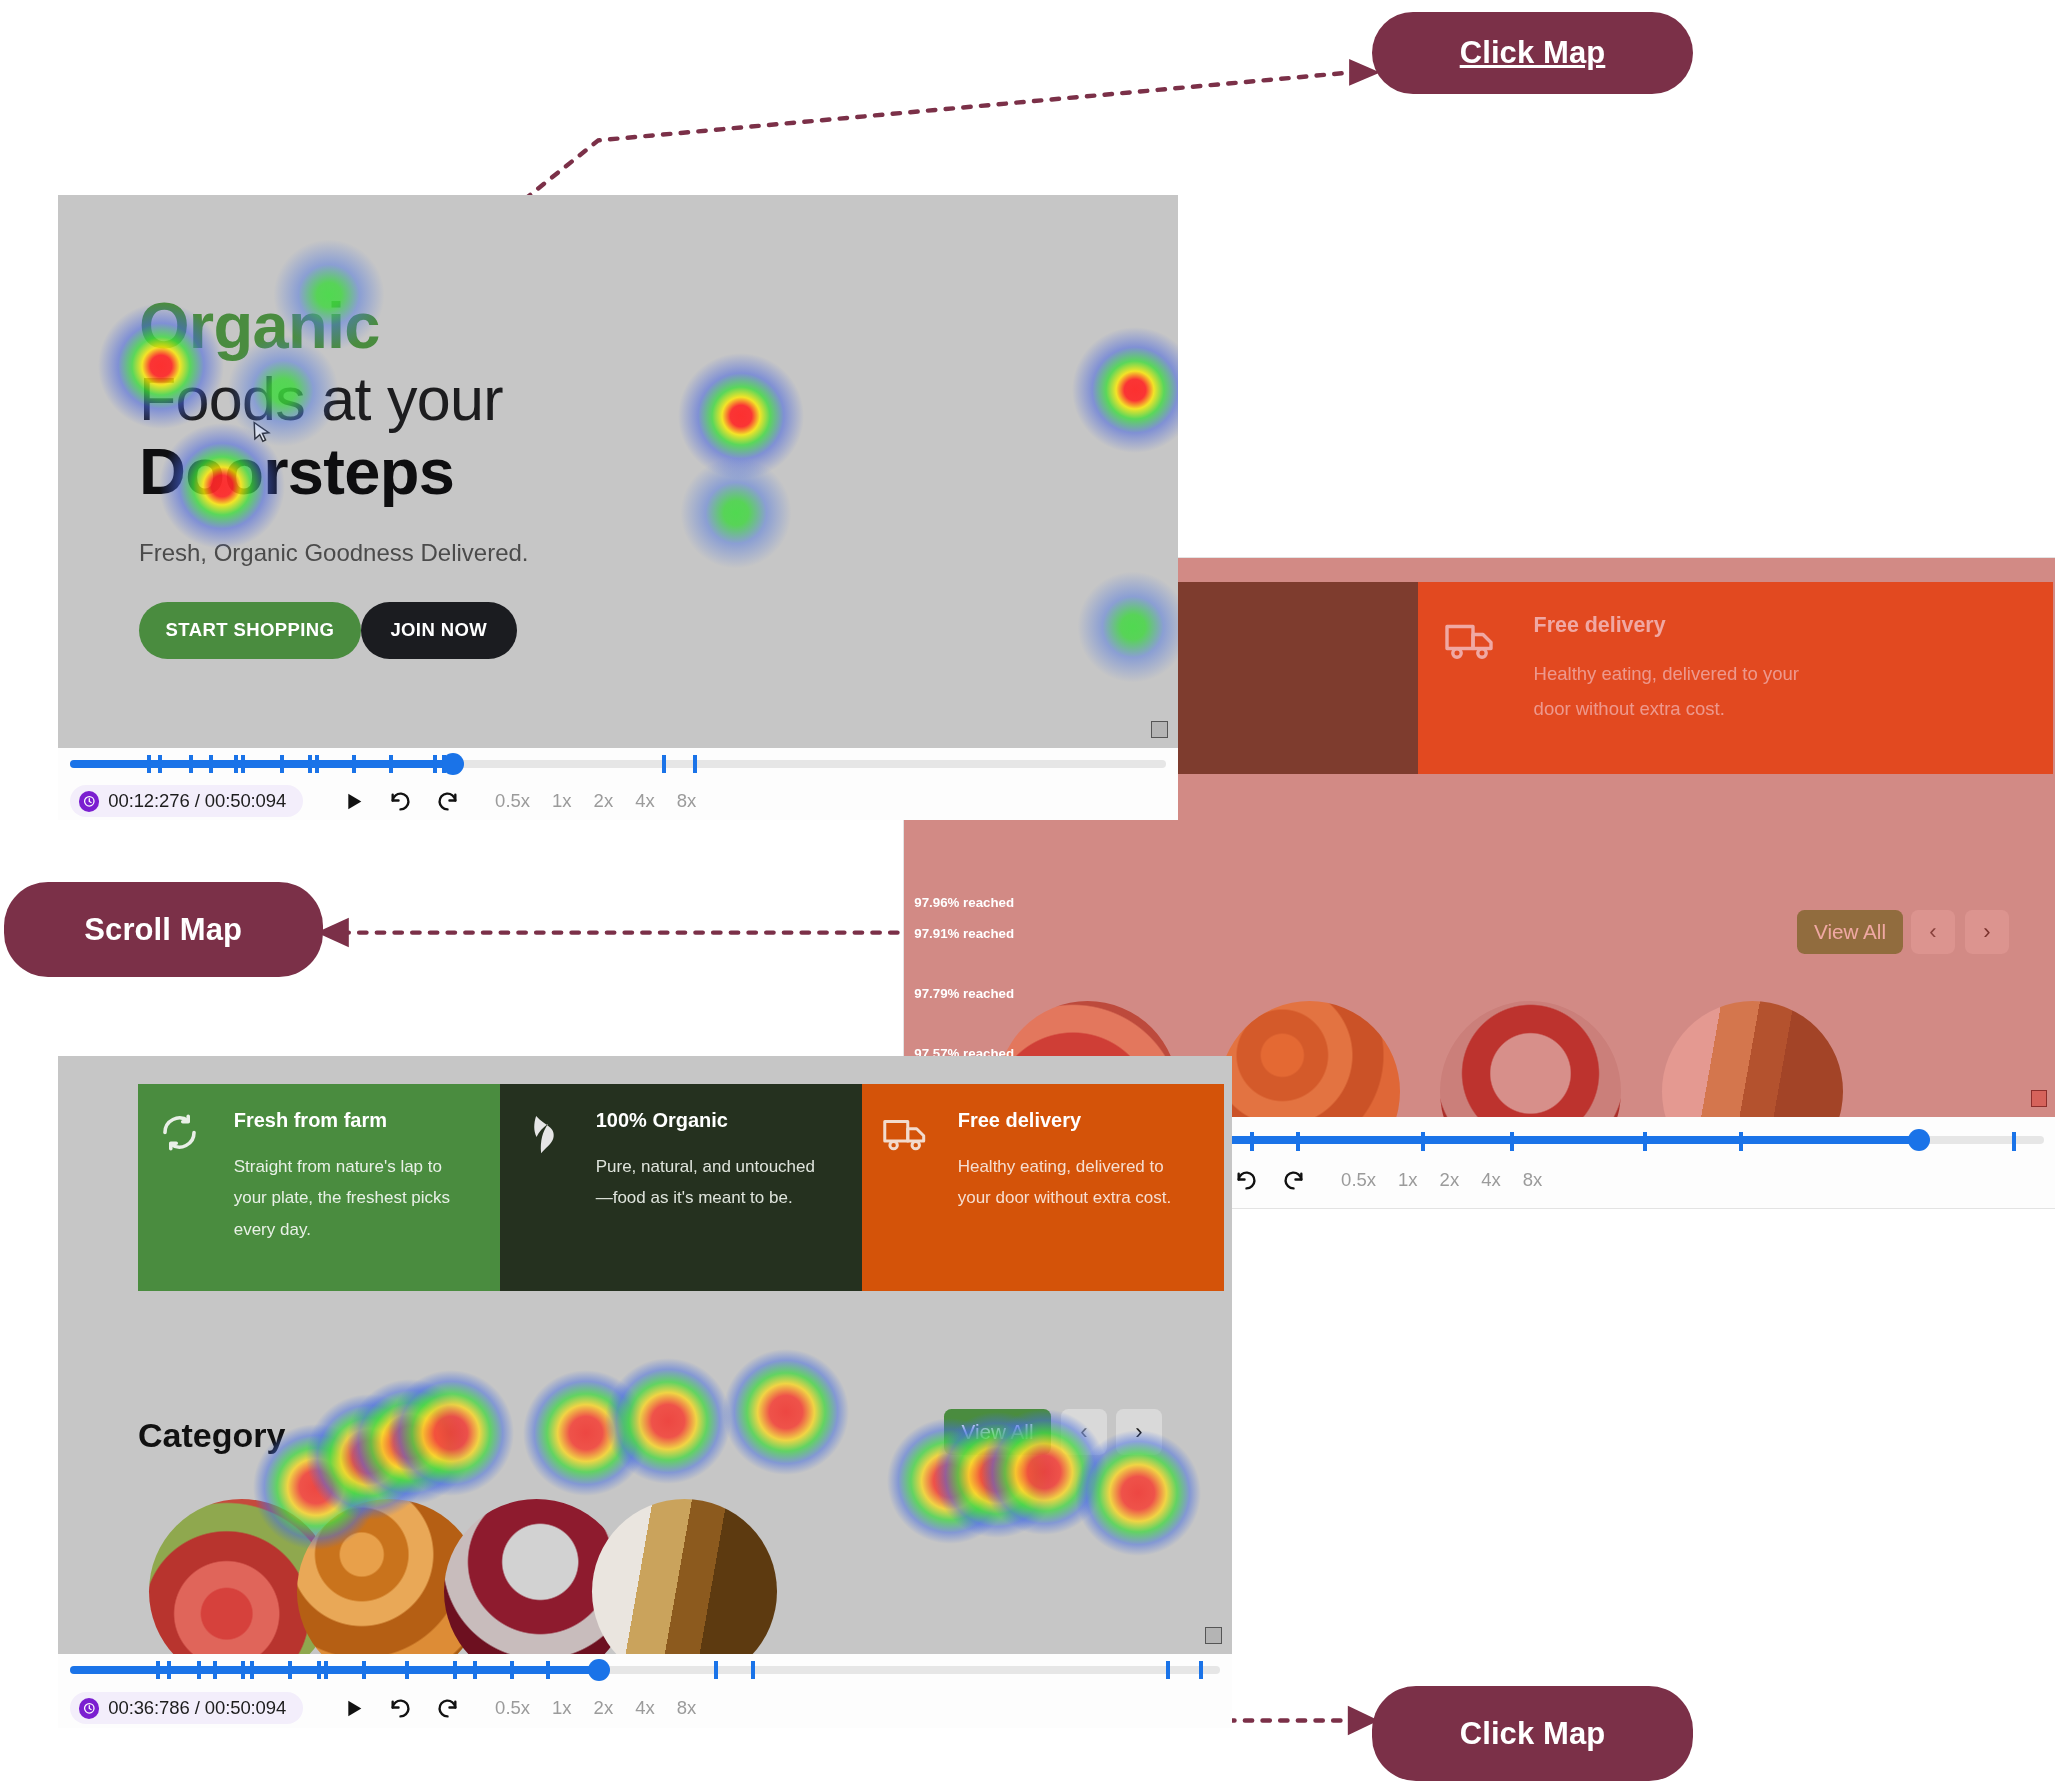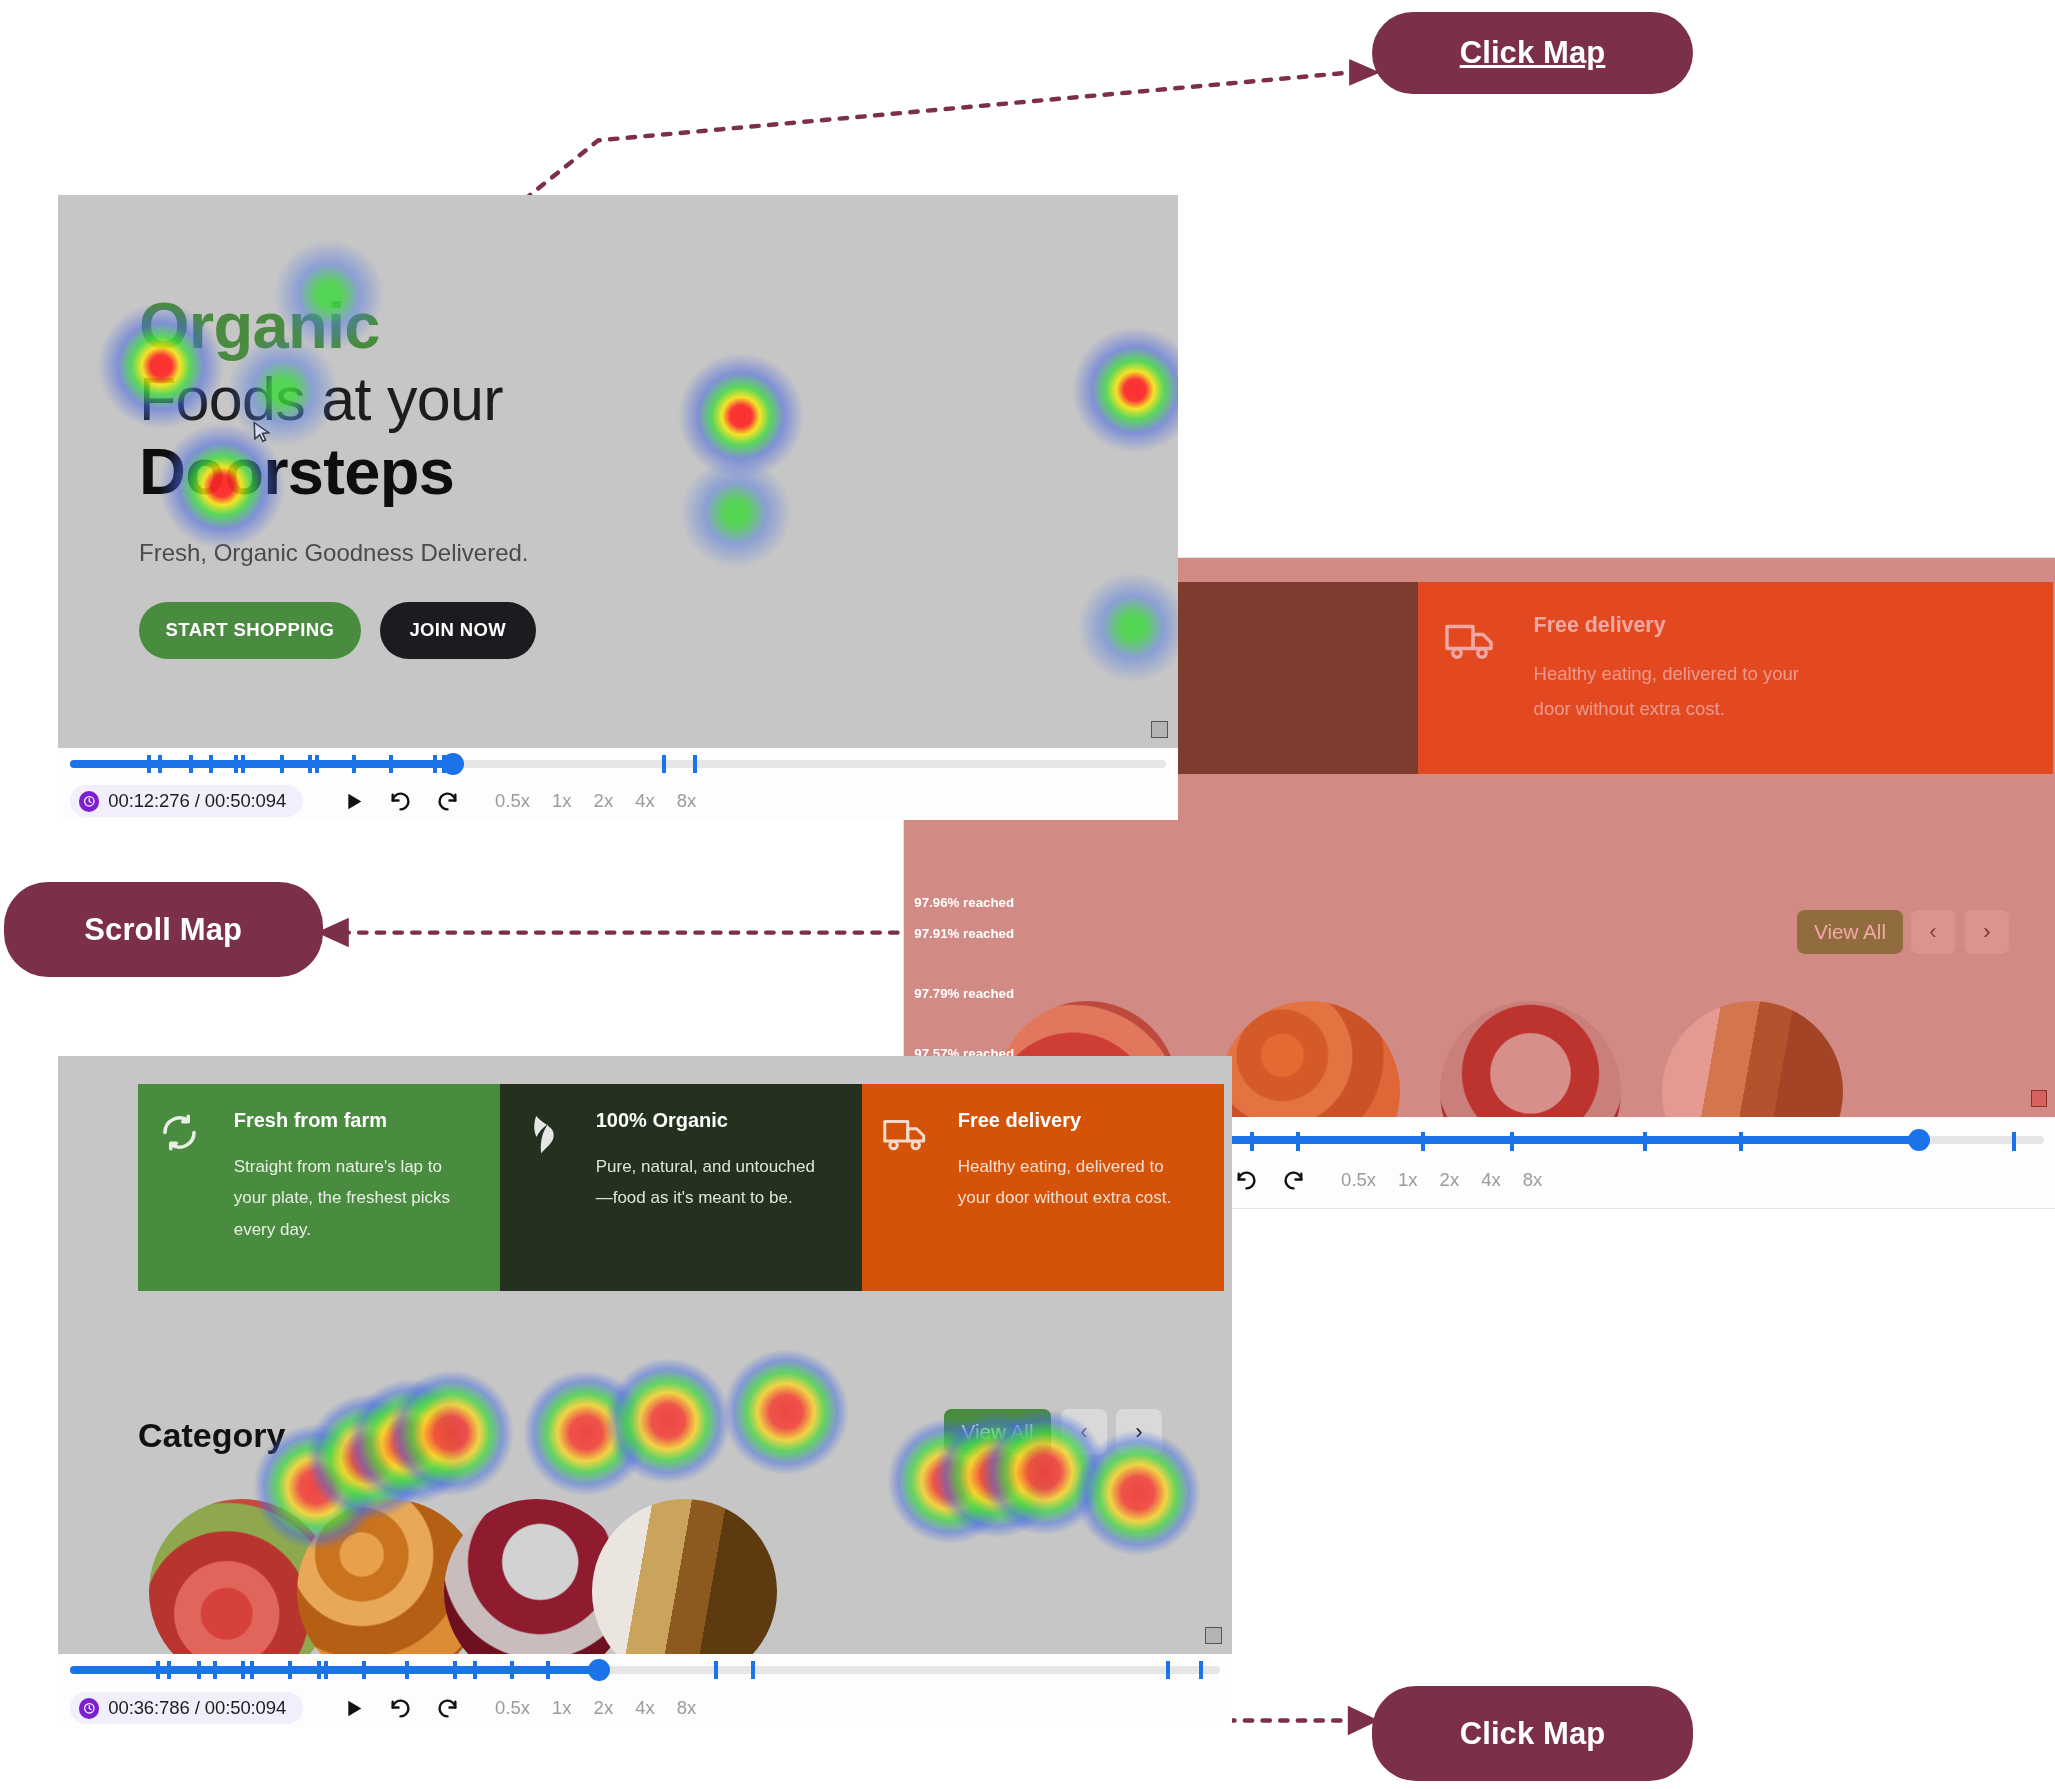--- a/index.html
+++ b/index.html
@@ -231,21 +231,21 @@
 
   <div class="panel" style="left:58px; top:195px; width:1120px; height:624px;">
 
     <div class="viewport" style="position:absolute; left:0; top:0; width:1120px; height:553px;">
 
       <div style="position:absolute; left:81px; top:96px;">
         <div class="hero-h1" style="color:#4a8c3f; font-size:65px;">Organic</div>
         <div class="hero-h1" style="color:#1d1d1f; font-weight:300; font-size:61px; margin-top:5.9px;">Foods at your</div>
         <div class="hero-h1" style="color:#0e0e10; font-weight:800; font-size:65px; margin-top:4.4px;">Doorsteps</div>
         <div class="hero-sub" style="margin-top:31px; font-size:24px;">Fresh, Organic Goodness Delivered.</div>
-        <div style="margin-top:35px; display:flex; gap:19px;">
+        <div style="margin-top:35px; display:flex; ">
           <span class="pill-btn" style="background:#4a8c3f; color:#ffffff; font-size:18.5px; padding:17.7px 26.6px;">START SHOPPING</span>
           <span class="pill-btn" style="background:#1b1c20; color:#ffffff; font-size:18.5px; padding:17.7px 29.5px;">JOIN NOW</span>
         </div>
       </div>
 
       <span style="position:absolute; left:191px; top:225px;">
         <svg viewBox="0 0 24 24" width="25" height="25" fill="#f0f0f0" stroke="#2b2b2b" stroke-width="1.4">
           <path d="M5 2.5 19 12.2l-6.1.7 3 6.3-2.6 1.3-3-6.3-4.6 4z"></path>
           </svg>
       </span>

